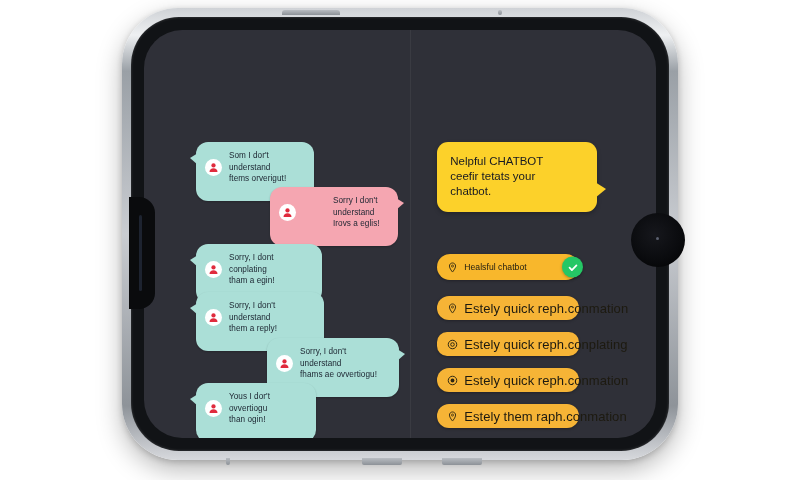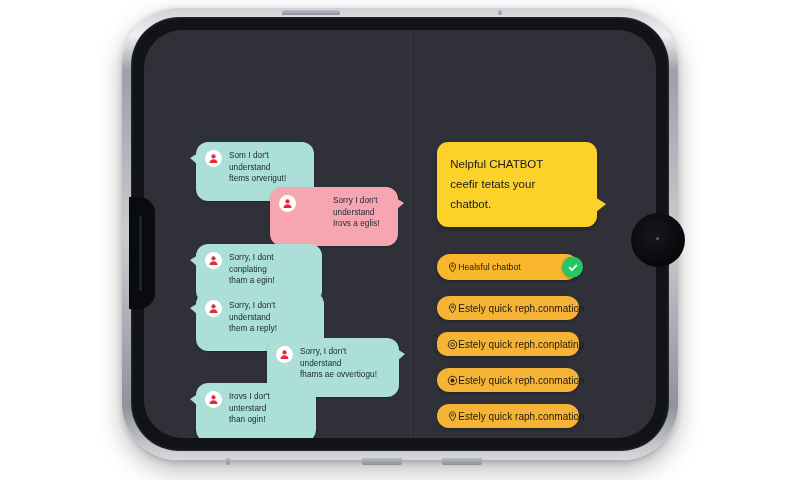--- a/index.html
+++ b/index.html
@@ -142,20 +142,21 @@
   .msg-row {
     position: absolute;
     display: flex;
     align-items: flex-start;
   }
   .msg-row.right { justify-content: flex-end; }
 
   .bubble {
     position: relative;
     display: flex;
+    align-items: center;
     gap: 7px;
     padding: 8px 12px 16px 9px;
     border-radius: 12px;
     box-shadow: 0 1px 2px rgba(0,0,0,0.22);
   }
   .bubble.teal { background: #abdfd7; }
   .bubble.pink { background: #f5a6b1; }
 
   
   .bubble.left-tail::after {
@@ -225,46 +226,47 @@
     position: absolute;
     right: -9px;
     bottom: 14px;
     width: 0; height: 0;
     border-top: 7px solid transparent;
     border-bottom: 9px solid transparent;
     border-left: 11px solid #fcd12a;
   }
   #bot-callout-text {
     font-size: 11.5px;
-    line-height: 20px;
+    line-height: 15px;
     color: #161922;
     white-space: pre-line;
     font-family: "Liberation Sans", sans-serif;
   }
 
   .pill {
     position: absolute;
     left: 27px;
     width: 142px;
     height: 24px;
     border-radius: 12px;
     background: #f6b436;
     display: flex;
     align-items: center;
+    gap: 6px;
     padding: 0 10px;
     box-sizing: border-box;
     box-shadow: 0 1px 3px rgba(0,0,0,0.3);
   }
   .pill.primary {
     background: #f8b72c;
     height: 26px;
     border-radius: 13px;
   }
   .pill-label {
-    font-size: 10px;
+    font-size: 13px;
     color: #1d1a10;
     letter-spacing: 0.05px;
     white-space: nowrap;
     font-family: "Liberation Sans", sans-serif;
   }
   .pill.primary .pill-label { font-size: 8.6px; }
 
   .pill-icon { flex: none; width: 11px; height: 11px; display: block; }
 
   .check-badge {
@@ -362,21 +364,21 @@
               </div>
             </div>
             <div class="msg-row" style="left: 52px; top: 353px;">
               <div class="bubble teal left-tail" style="width: 120px; box-sizing: border-box;">
                 <span class="avatar">
                   <svg width="11" height="11" viewBox="0 0 16 16" aria-hidden="true">
                     <circle cx="8" cy="5" r="3.1" fill="#e02b3d"></circle>
                     <path d="M2.2 14.4c0-3.3 2.6-5.3 5.8-5.3s5.8 2 5.8 5.3z" fill="#e02b3d"></path>
                   </svg>
                 </span>
-                <span class="bubble-text">Irovs I dor't unterstard
+                <span class="bubble-text">Yous I dor't ovvertiogu
 than ogin!</span>
               </div>
             </div>
           </div>
 
         <div id="bot-pane">
 
           <div id="bot-callout">
             <div id="bot-callout-text">Nelpful CHATBOT
 ceefir tetats your
@@ -424,21 +426,21 @@
               </span>
               <span class="pill-label">Estely quick reph.conmation</span>
             </div>
             <div class="pill" style="top: 374px;">
               <span>
                 <svg class="pill-icon" viewBox="0 0 16 16" aria-hidden="true">
                   <path d="M8 1.4c-2.5 0-4.5 2-4.5 4.5C3.5 9.4 8 14.6 8 14.6s4.5-5.2 4.5-8.7c0-2.5-2-4.5-4.5-4.5z" fill="none" stroke="#2a2412" stroke-width="1.3"></path>
                   <circle cx="8" cy="5.9" r="1.5" fill="none" stroke="#2a2412" stroke-width="1.1"></circle>
                 </svg>
               </span>
-              <span class="pill-label">Estely quick raph.conmation</span>
+              <span class="pill-label">Estely them raph.conmation</span>
             </div>
           </div>
 
       </div>
 
       <div id="notch">
         <div id="notch-speaker"></div>
       </div>
 
       <div id="camera-lens">

